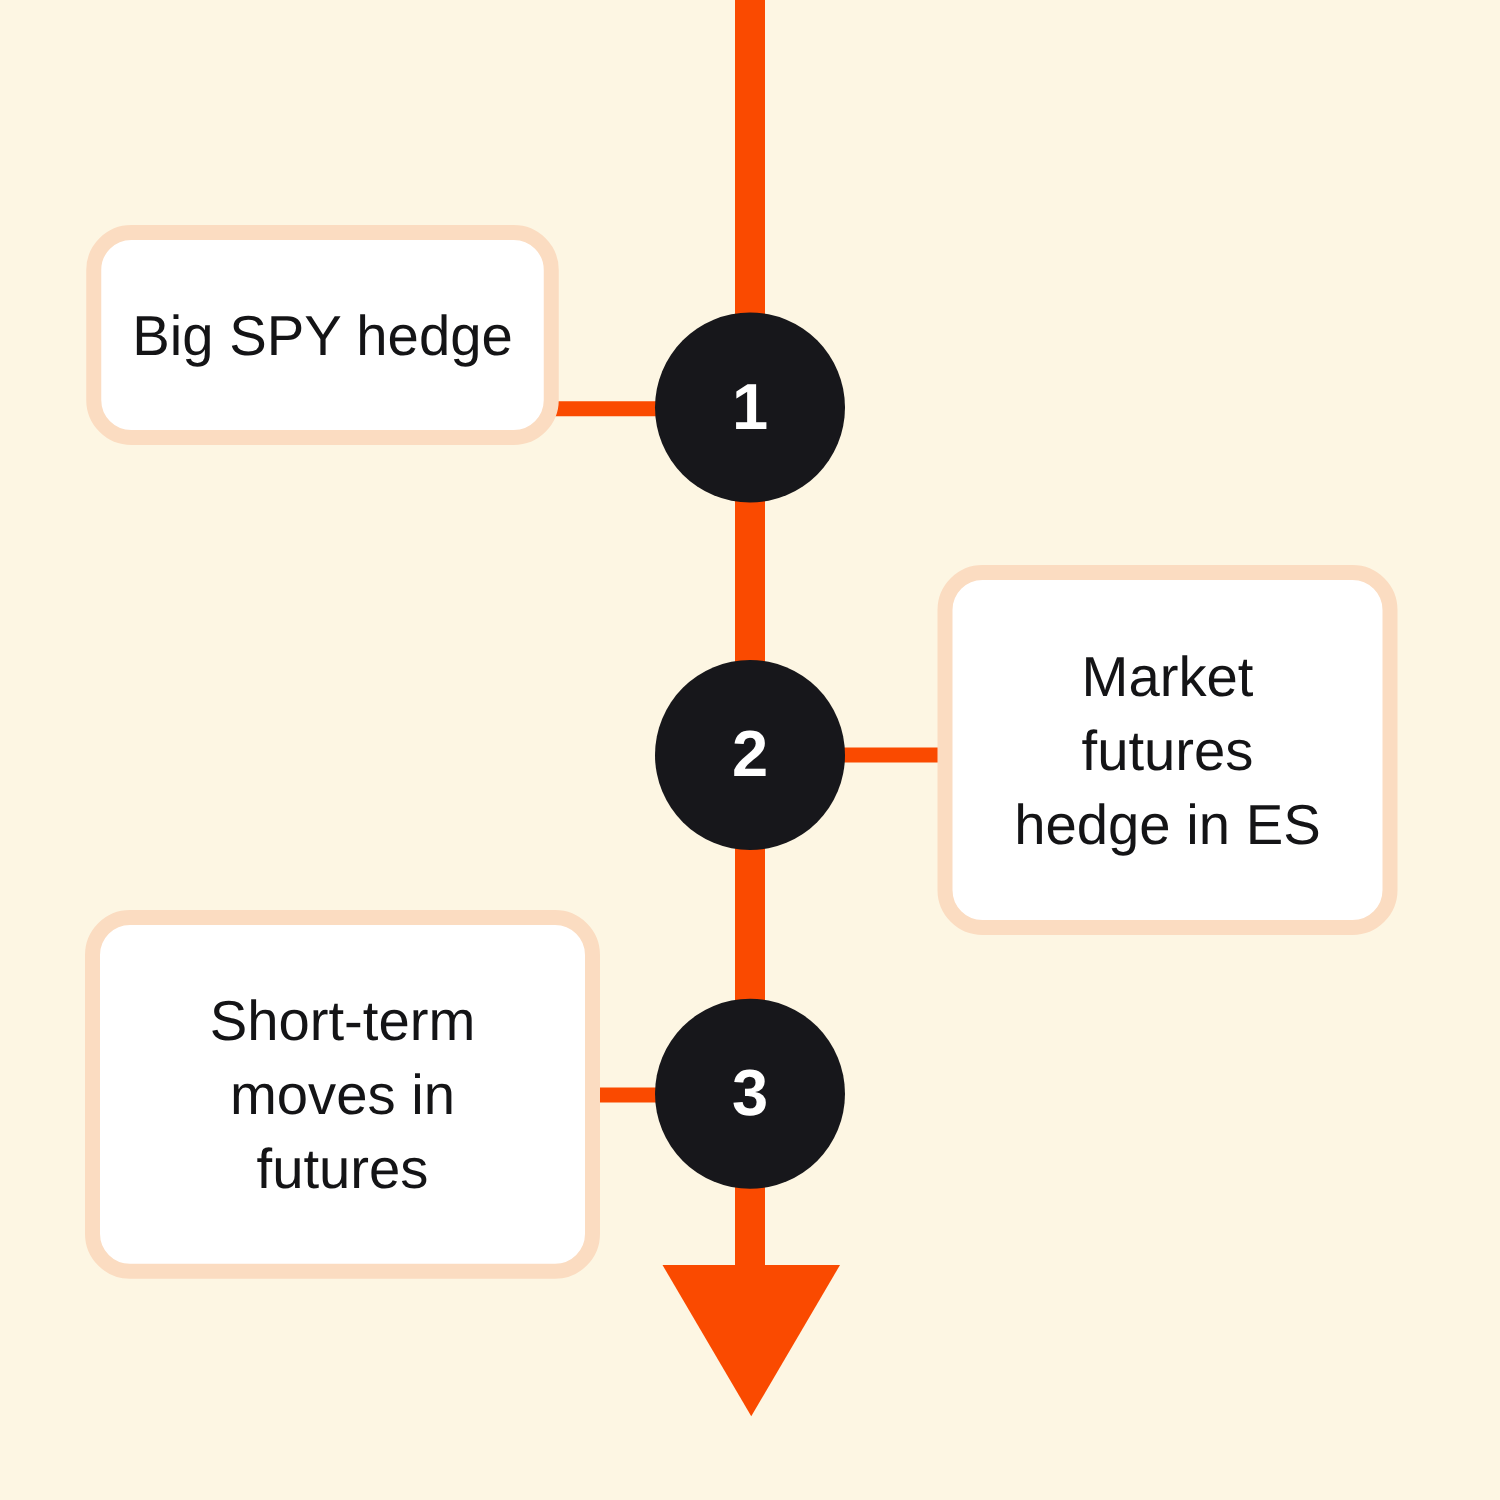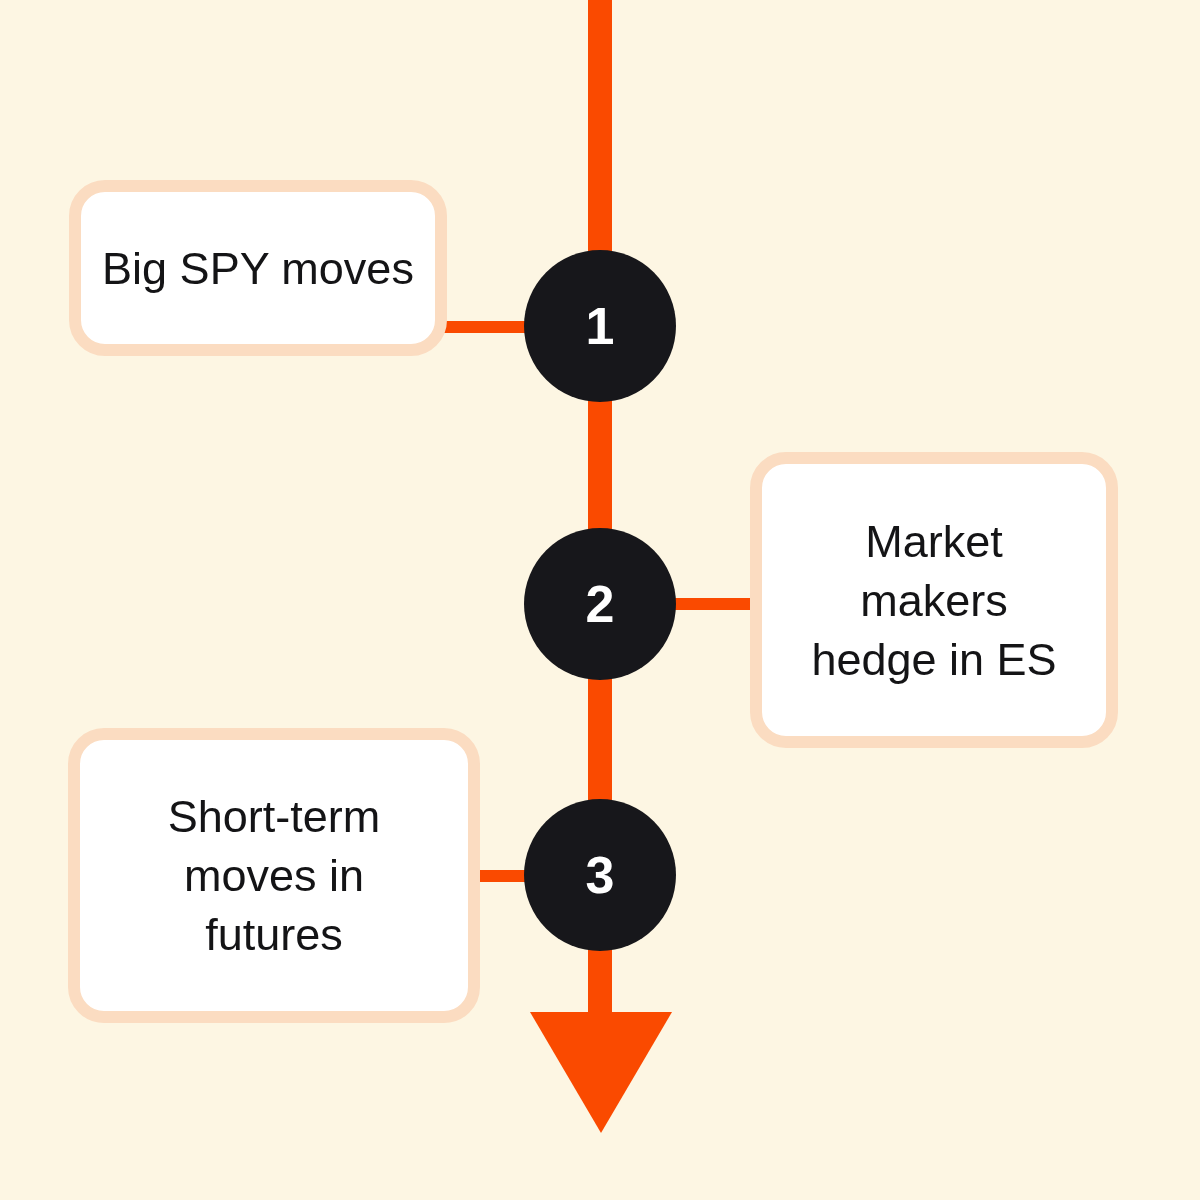--- a/index.html
+++ b/index.html
@@ -102,26 +102,26 @@
 <div class="canvas">
 
   <div class="vline"></div>
   <div class="arrowhead"></div>
 
   <div class="connector c1"></div>
   <div class="connector c2"></div>
   <div class="connector c3"></div>
 
   <div class="box box1">
-    <span class="box-label">Big SPY moves</span>
+    <span class="box-label">Big SPY hedge</span>
   </div>
 
   <div class="box box2">
     <span class="box-label">Market
-makers
+futures
 hedge in ES</span>
   </div>
 
   <div class="box box3">
     <span class="box-label">Short-term
 moves in
 futures</span>
   </div>
 
   <div class="node node1">

